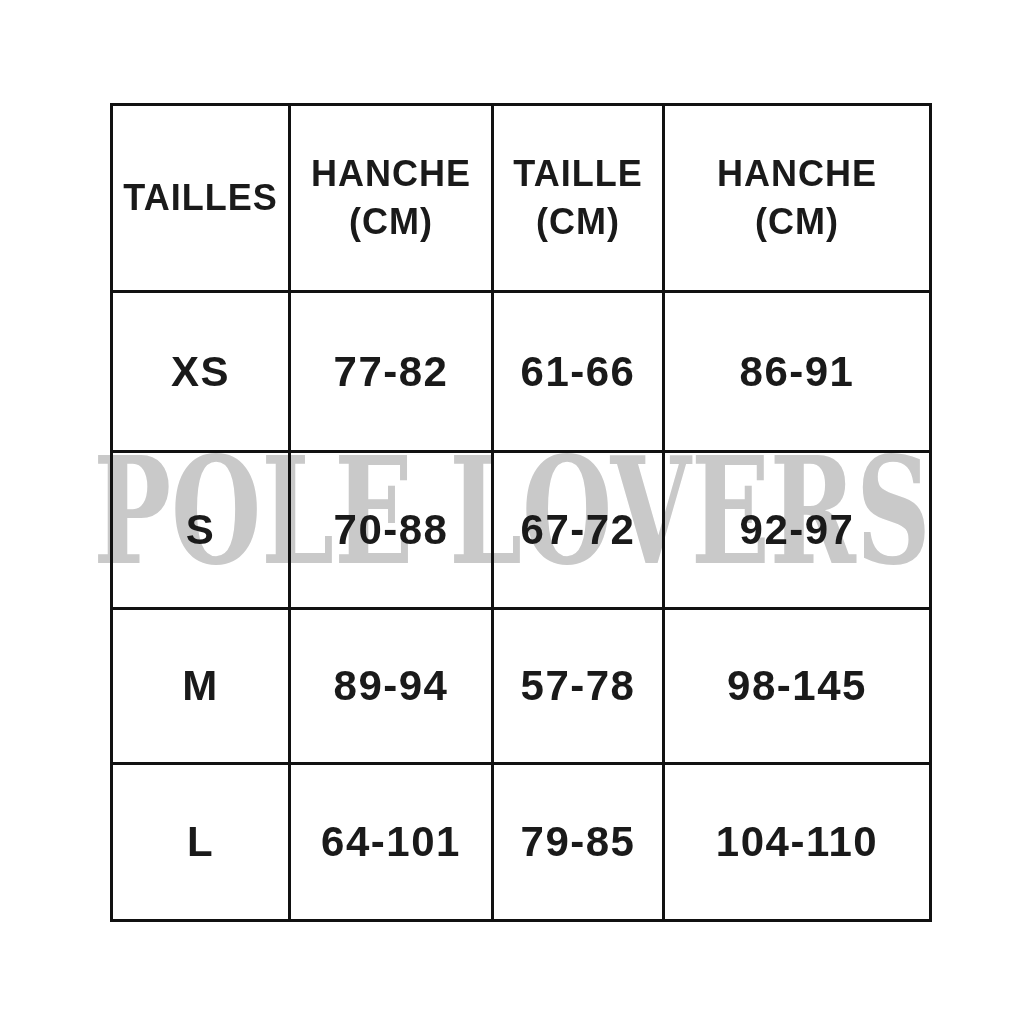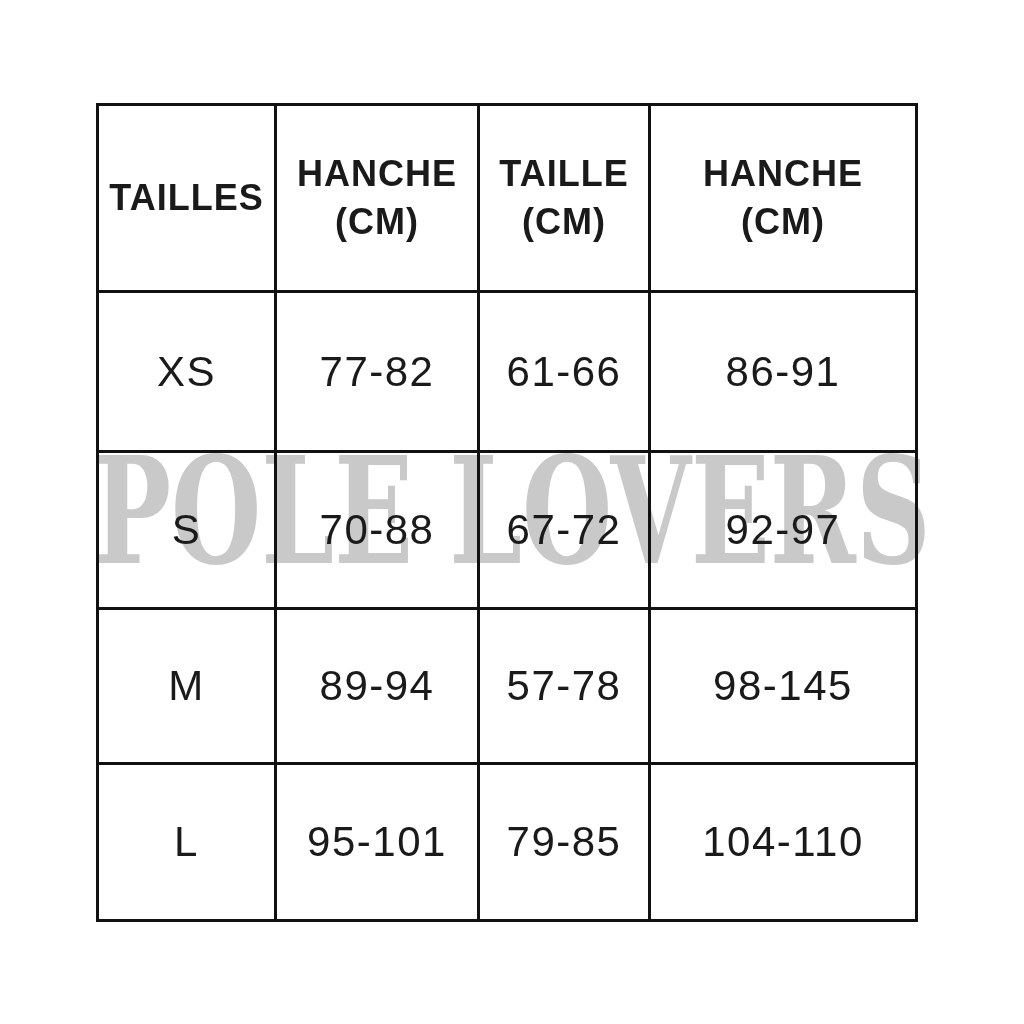--- a/index.html
+++ b/index.html
@@ -26,21 +26,21 @@
     font-weight: bold;
     font-size: 148px;
     line-height: 1;
     color: #c9c9c9;
     white-space: nowrap;
     z-index: 1;
     user-select: none;
   }
   table.size-chart {
     position: absolute;
-    left: 96px;
+    left: 110px;
     top: 103px;
     width: 819px;
     border-collapse: collapse;
     table-layout: fixed;
     z-index: 2;
   }
   table.size-chart th,
   table.size-chart td {
     border: 3px solid #111111;
     background: transparent;
@@ -56,21 +56,21 @@
   th .hline {
     display: block;
     font-size: 36px;
     font-weight: bold;
     letter-spacing: 1px;
     line-height: 48px;
     color: #1a1a1a;
   }
   td {
     font-size: 42px;
-    font-weight: 400;
+    font-weight: 700;
     letter-spacing: 1.5px;
     color: #1a1a1a;
   }
 </style>
 </head>
 <body>
 
 <div class="canvas">
 
   <div class="watermark">POLE LOVERS</div>
@@ -116,20 +116,20 @@
         <td>92-97</td>
       </tr>
       <tr>
         <td>M</td>
         <td>89-94</td>
         <td>57-78</td>
         <td>98-145</td>
       </tr>
       <tr>
         <td>L</td>
-        <td>95-101</td>
+        <td>64-101</td>
         <td>79-85</td>
         <td>104-110</td>
       </tr>
     </tbody>
   </table>
 
 </div>
 
 </body></html>

